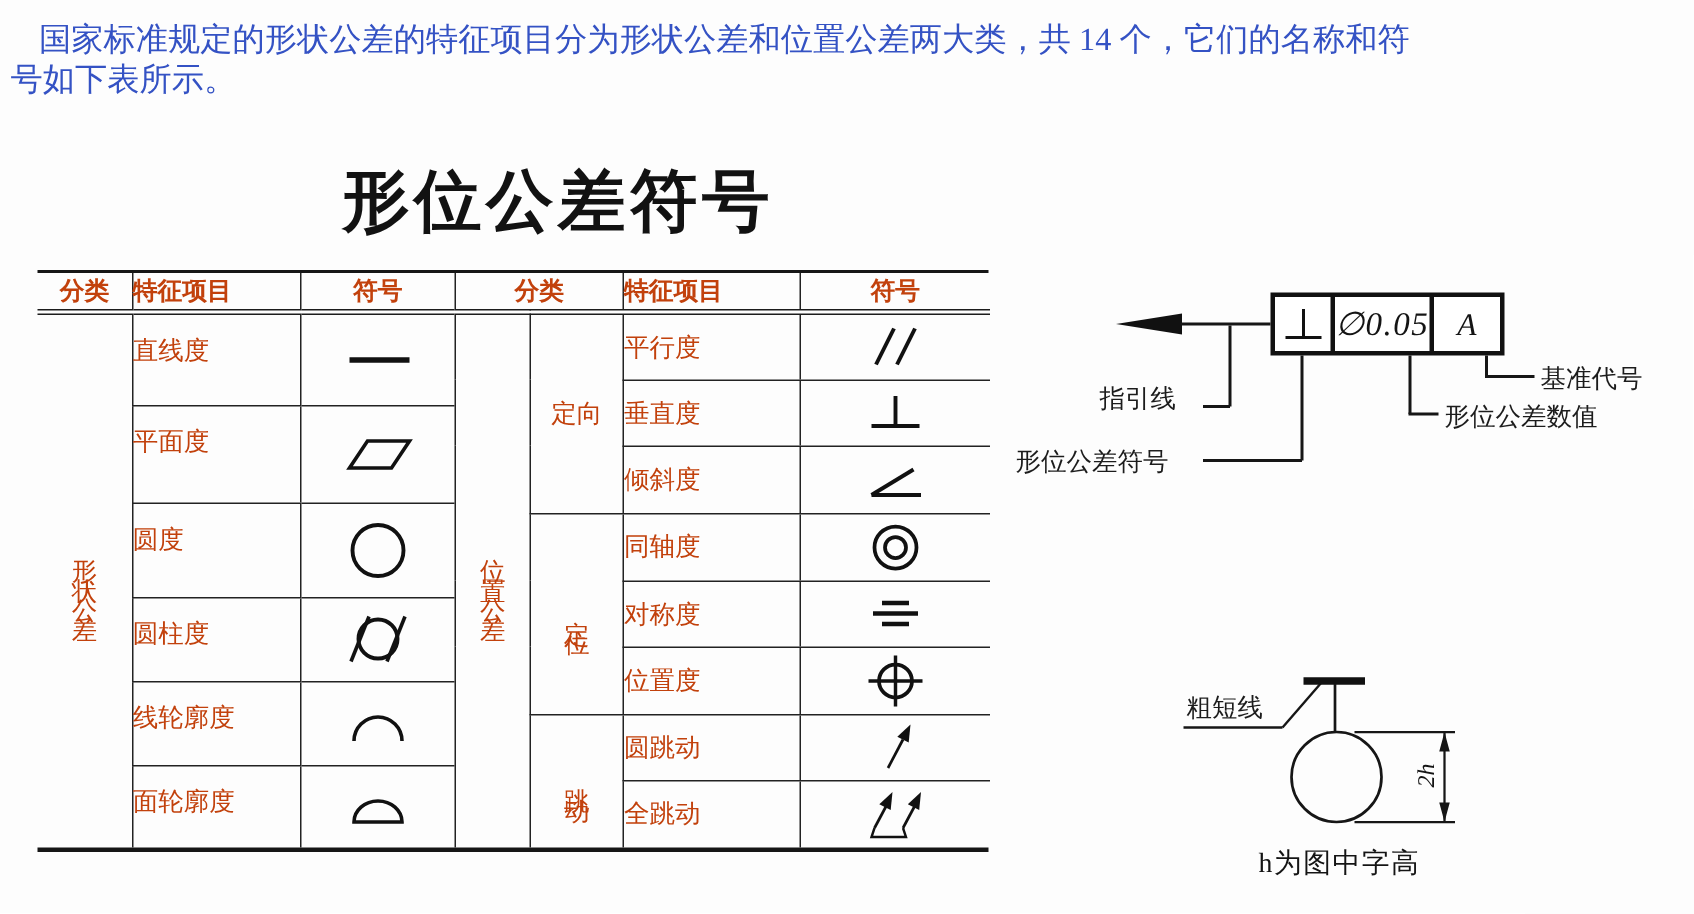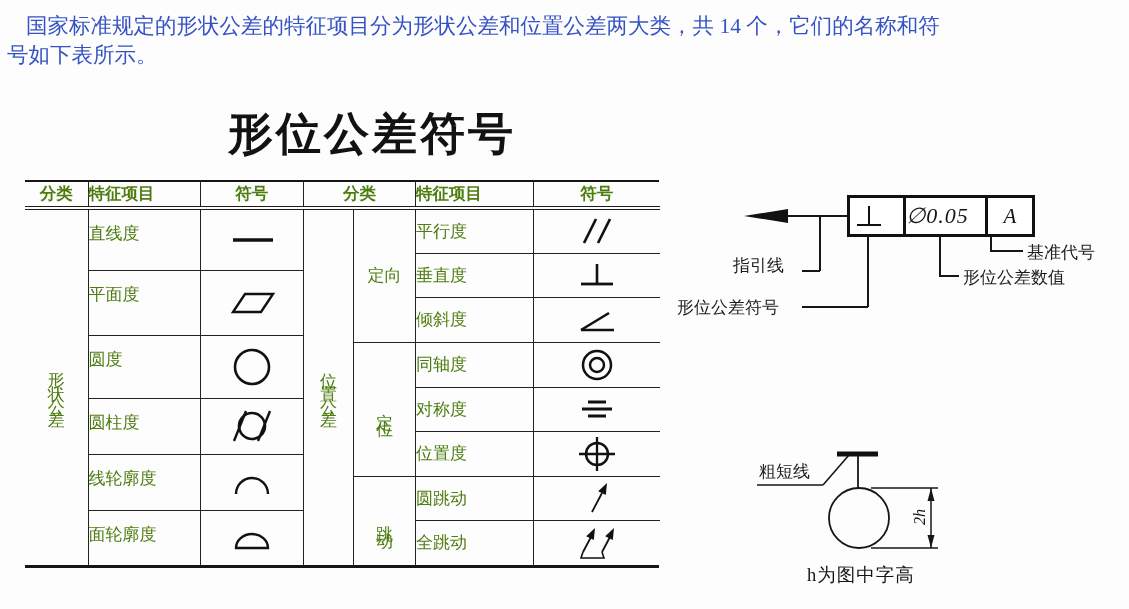--- a/index.html
+++ b/index.html
@@ -4,31 +4,31 @@
 <style>
   * { margin:0; padding:0; box-sizing:border-box; }
   html,body { background:#ffffff; }
   body { font-family:"Liberation Serif","DejaVu Serif",serif; color:#141414; }
   .page { position:relative; width:1129px; height:609px; background:#fdfdfd; overflow:hidden; }
 
   
   .intro { position:absolute; left:7px; top:12px; width:1118px; color:#3452c4;
            font-size:21.5px; line-height:29px; }
   .intro .l1 { text-indent:19px; white-space:nowrap; }
-  .intro .l2 { white-space:nowrap; }
+  .intro .l2 { white-space:nowrap;font-family:Liberation Mono, monospace; }
 
   
   .tbl-title { position:absolute; left:228px; top:104px; font-size:45px; font-weight:600;
                letter-spacing:3px; color:#121212; white-space:nowrap; }
 
   
   .tbl-wrap { position:absolute; left:25px; top:180px; width:634px;
               border-top:2.5px solid #161616; border-bottom:3px solid #161616;
               display:flex; align-items:stretch; }
-  table.tbl { border-collapse:collapse; table-layout:fixed; font-size:17px; color:#4d7c0f; }
+  table.tbl { border-collapse:collapse; table-layout:fixed; font-size:17px; color:#c2410c; }
   table.tbl-left  { width:278px; }
   table.tbl-right { width:356px; border-left:1.5px solid #222; }
   .tbl th { font-weight:600; font-size:16.5px; height:26px;
             border-bottom:4px double #1c1c1c; text-align:center; }
   .tbl th.h-left { text-align:left; padding-left:0; }
   .tbl td { vertical-align:middle; }
   .tbl td.feat { border-left:1.5px solid #222; text-align:left; }
   .tbl td.sym  { border-left:1.5px solid #222; text-align:center; }
   .tbl td.subcat { border-left:1.5px solid #222; text-align:center; }
   .tbl td.bb { border-bottom:1.5px solid #222; }
@@ -42,29 +42,29 @@
   
   .ln { position:absolute; background:#161616; }
 
   
   .diag1 { position:absolute; left:640px; top:190px; width:489px; height:140px; font-size:17px; }
   .diag1 .lbl { position:absolute; white-space:nowrap; color:#1c1c1c; }
   .arrow-left { position:absolute; left:104px; top:19px; width:0; height:0;
                 border-top:7px solid transparent; border-bottom:7px solid transparent;
                 border-right:44px solid #111; }
   .fcf { position:absolute; left:207px; top:5px; height:42px; display:flex;
-         border:3px solid #111; background:#fff;gap:16px; }
+         border:3px solid #111; background:#fff; }
   .fcf .cell { display:flex; align-items:center; justify-content:center; }
   .fcf .cell + .cell { border-left:3px solid #111; }
   .fcf .c1 { width:37px; }
   .fcf .c2 { width:66px; font-style:italic; font-size:22px; letter-spacing:1px; }
   .fcf .c3 { width:47px; font-style:italic; font-size:21px; }
 
   
-  .diag2 { position:absolute; left:744px; top:440px; width:245px; height:160px; }
+  .diag2 { position:absolute; left:776px; top:440px; width:245px; height:160px; }
   .diag2 .lbl { position:absolute; white-space:nowrap; color:#1c1c1c; font-size:17px; }
   .dim2h { position:absolute; left:162px; top:68px; width:28px; font-size:16px; font-style:italic;
            transform:rotate(-90deg); text-align:center; }
   .caption { position:absolute; left:63px; top:122px; font-size:18.5px; letter-spacing:1px; }
 </style>
 </head>
 <body>
 
 <div class="page">
 

